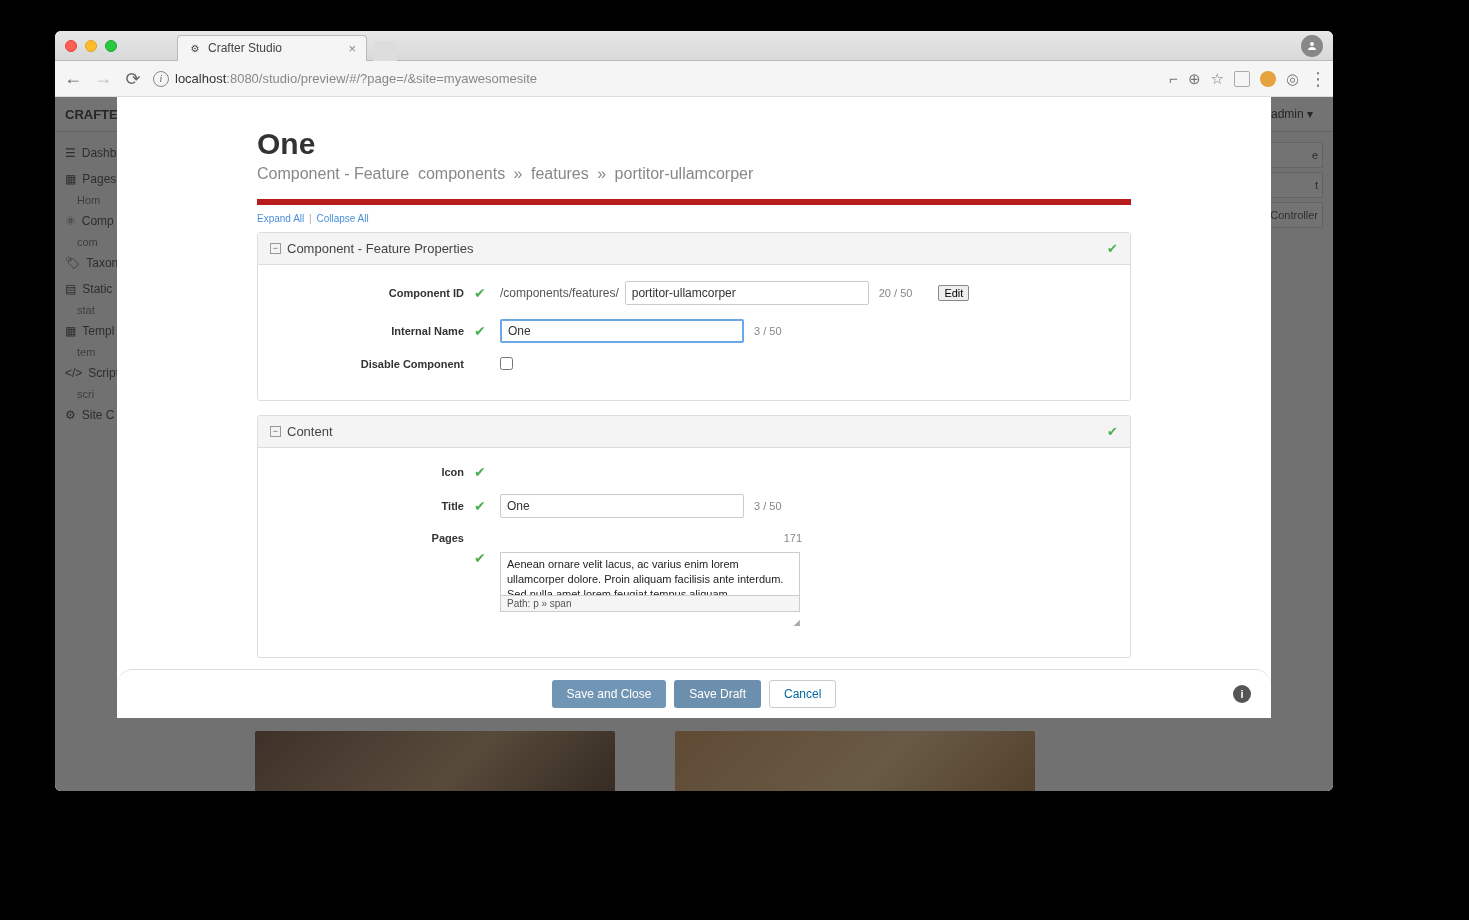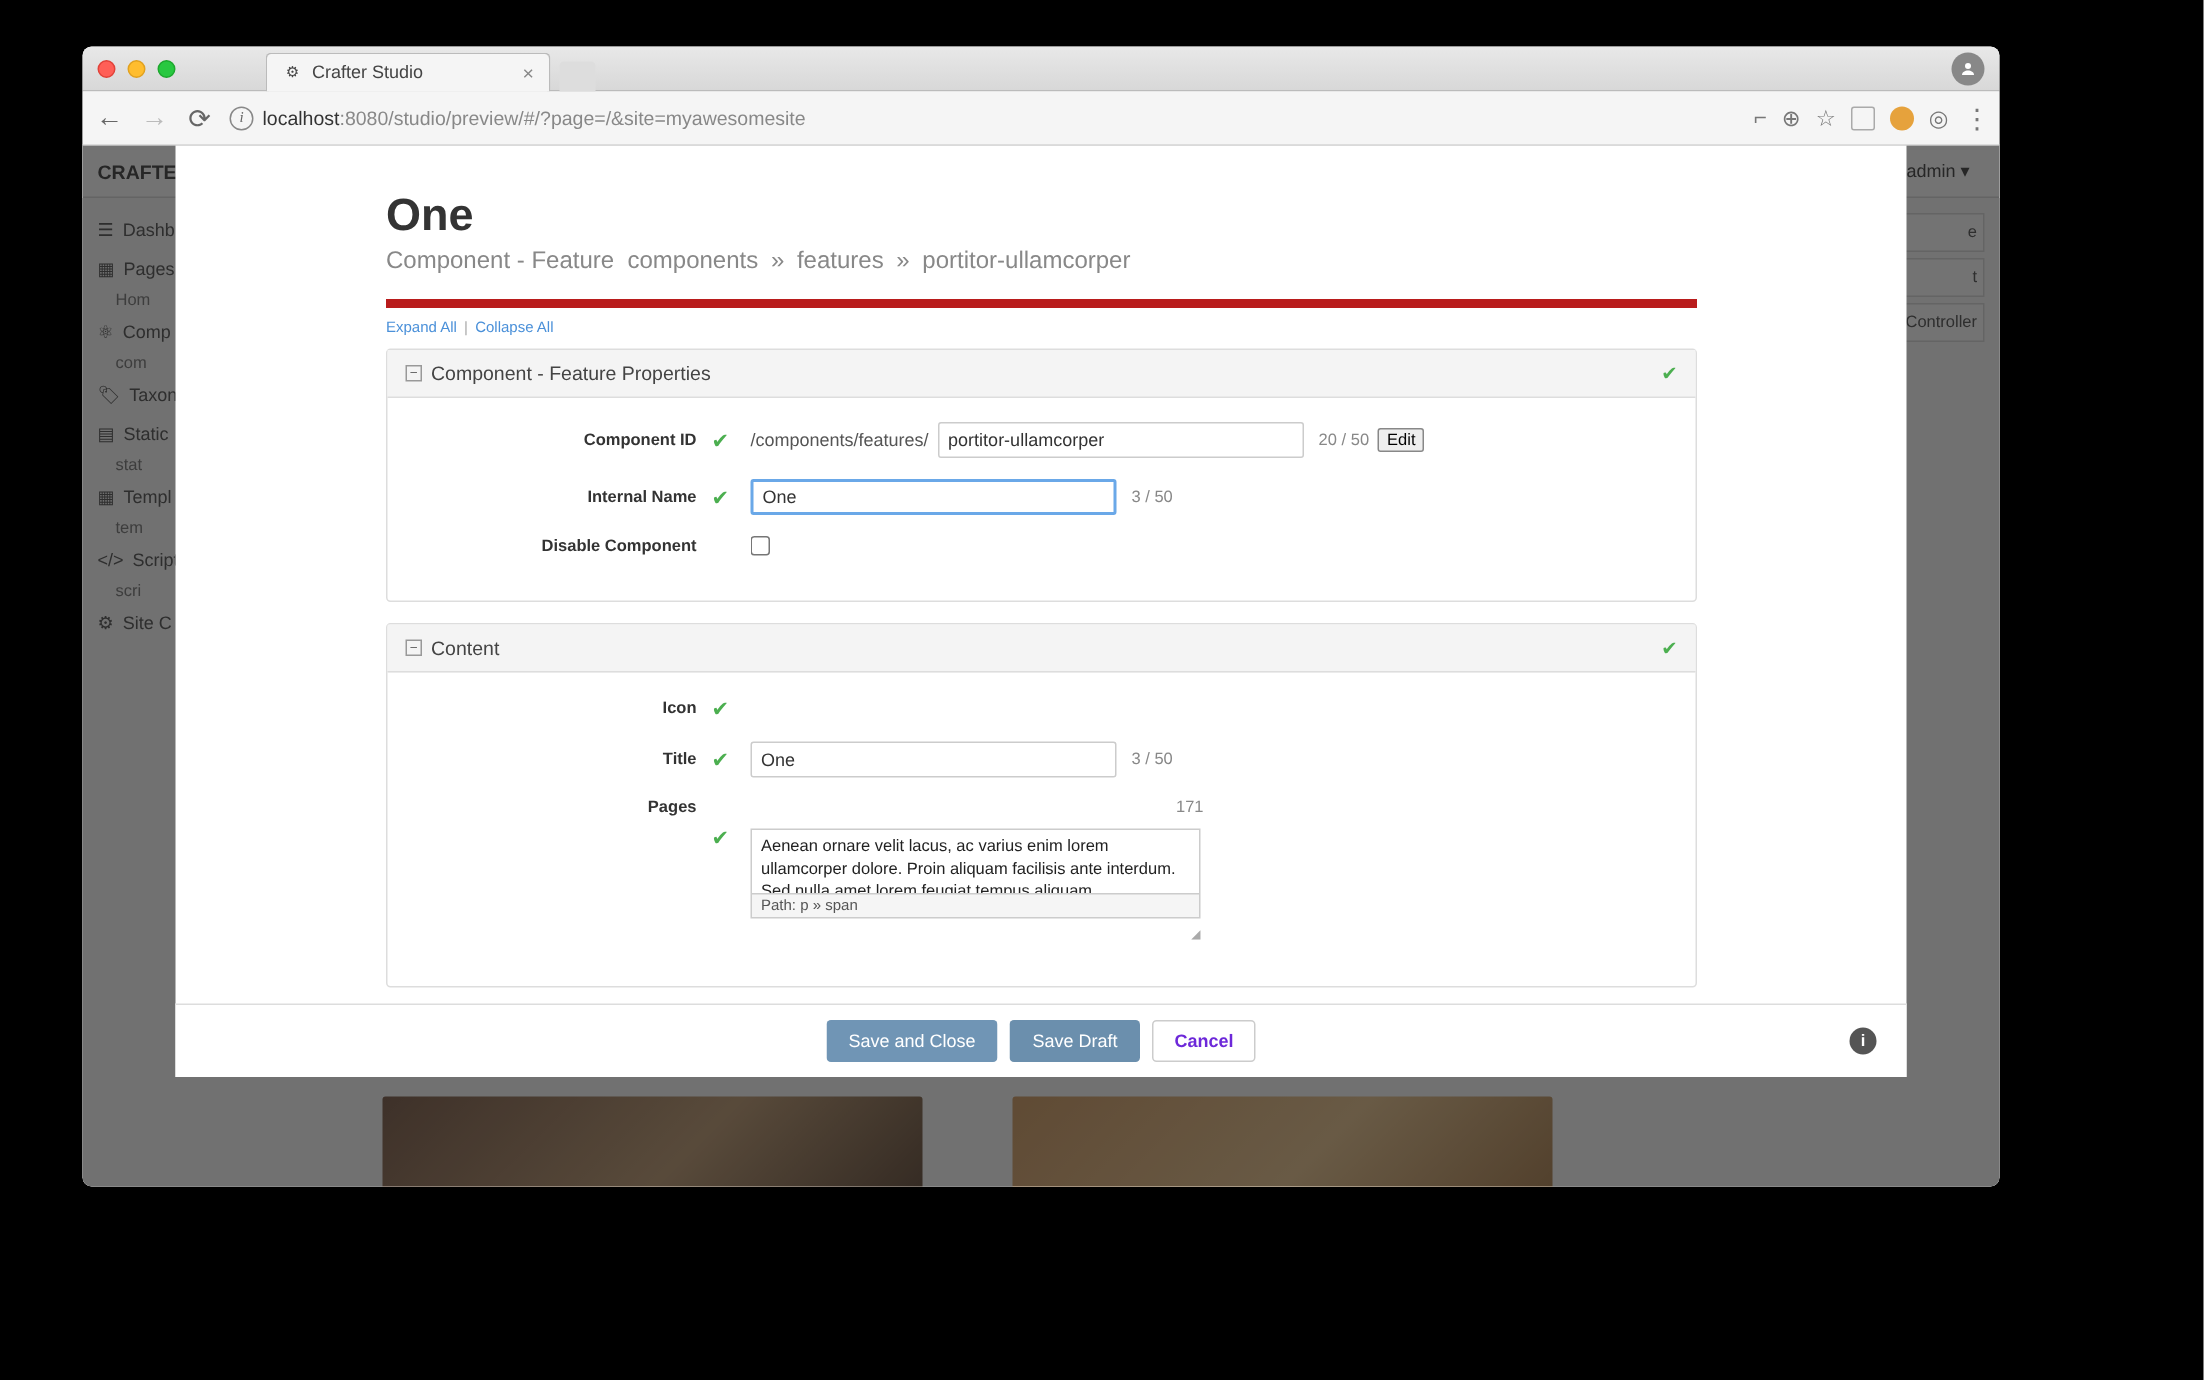--- a/index.html
+++ b/index.html
@@ -69,36 +69,36 @@
 .form-row.align-top { align-items: flex-start; }
 .form-label { width: 190px; text-align: right; padding-right: 10px; color: #333; font-weight: 600; font-size: 11px; }
 .check-col { width: 26px; color: #4caf50; font-size: 14px; }
 .form-control-area { flex: 1; display: flex; align-items: center; gap: 6px; }
 .path-prefix { color: #555; font-size: 12px; }
 .text-input { border: 1px solid #ccc; border-radius: 2px; padding: 4px 6px; font-size: 12px; height: 24px; color: #333; }
 .text-input.id-input { width: 244px; }
 .text-input.name-input { width: 244px; border: 2px solid #6aa8e8; outline: none; }
 .text-input.title-input { width: 244px; }
 .counter { font-size: 11px; color: #888; margin-left: 4px; }
-.edit-btn { font-size: 11px; border: 1px solid #888; background: #eee; padding: 1px 5px; border-radius: 2px; }
+.edit-btn { font-size: 11px; border: 1px solid #888; background: #eee; padding: 1px 5px; border-radius: 2px; margin-left: 20px; }
 .checkbox-input { width: 13px; height: 13px; }
 .select-input { border: 1px solid #aaa; font-size: 11px; height: 20px; padding: 0 2px; background: #fff; }
 .rte-count { font-size: 11px; color: #888; text-align: right; margin-bottom: 2px; }
 .rte { border: 1px solid #ccc; width: 300px; }
 .rte-content { padding: 4px 6px; font-size: 11px; color: #222; height: 42px; overflow-y: scroll; line-height: 1.35; }
 .rte-content::-webkit-scrollbar { width: 10px; }
 .rte-content::-webkit-scrollbar-thumb { background: #bbb; border-radius: 5px; }
 .rte-path { border-top: 1px solid #ccc; padding: 2px 6px; font-size: 10px; color: #555; background: #f5f5f5; }
 .rte-resize { text-align: right; font-size: 8px; color: #aaa; padding-right: 2px; }
 
-.modal-footer { border-top: 1px solid #ddd; padding: 10px 16px; display: flex; align-items: center; justify-content: center; gap: 8px; background: #fff; position: relative; }
+.modal-footer { border-top: 1px solid #ddd; padding: 10px 16px; display: flex; align-items: center; justify-content: center; gap: 8px; background: #fff; position: relative; border-radius: 16px; }
 .btn { font-size: 12px; padding: 6px 14px; border-radius: 3px; border: 1px solid transparent; cursor: pointer; }
 .btn-primary { background: #7095b5; color: #fff; }
 .btn-secondary { background: #6b8fad; color: #fff; }
-.btn-default { background: #fff; color: #6d28d9; border-color: #ccc; font-weight: bold; }
+.btn-default { background: #fff; color: #0369a1; border-color: #ccc; }
 .info-badge { position: absolute; right: 20px; width: 18px; height: 18px; background: #555; color: #fff; border-radius: 50%; display: flex; align-items: center; justify-content: center; font-size: 11px; font-weight: bold; }
 </style>
 </head>
 <body>
 
 <div class="browser-window">
 
   <div class="title-bar">
     <div class="traffic-lights">
       <div class="traffic-light tl-red"></div>

